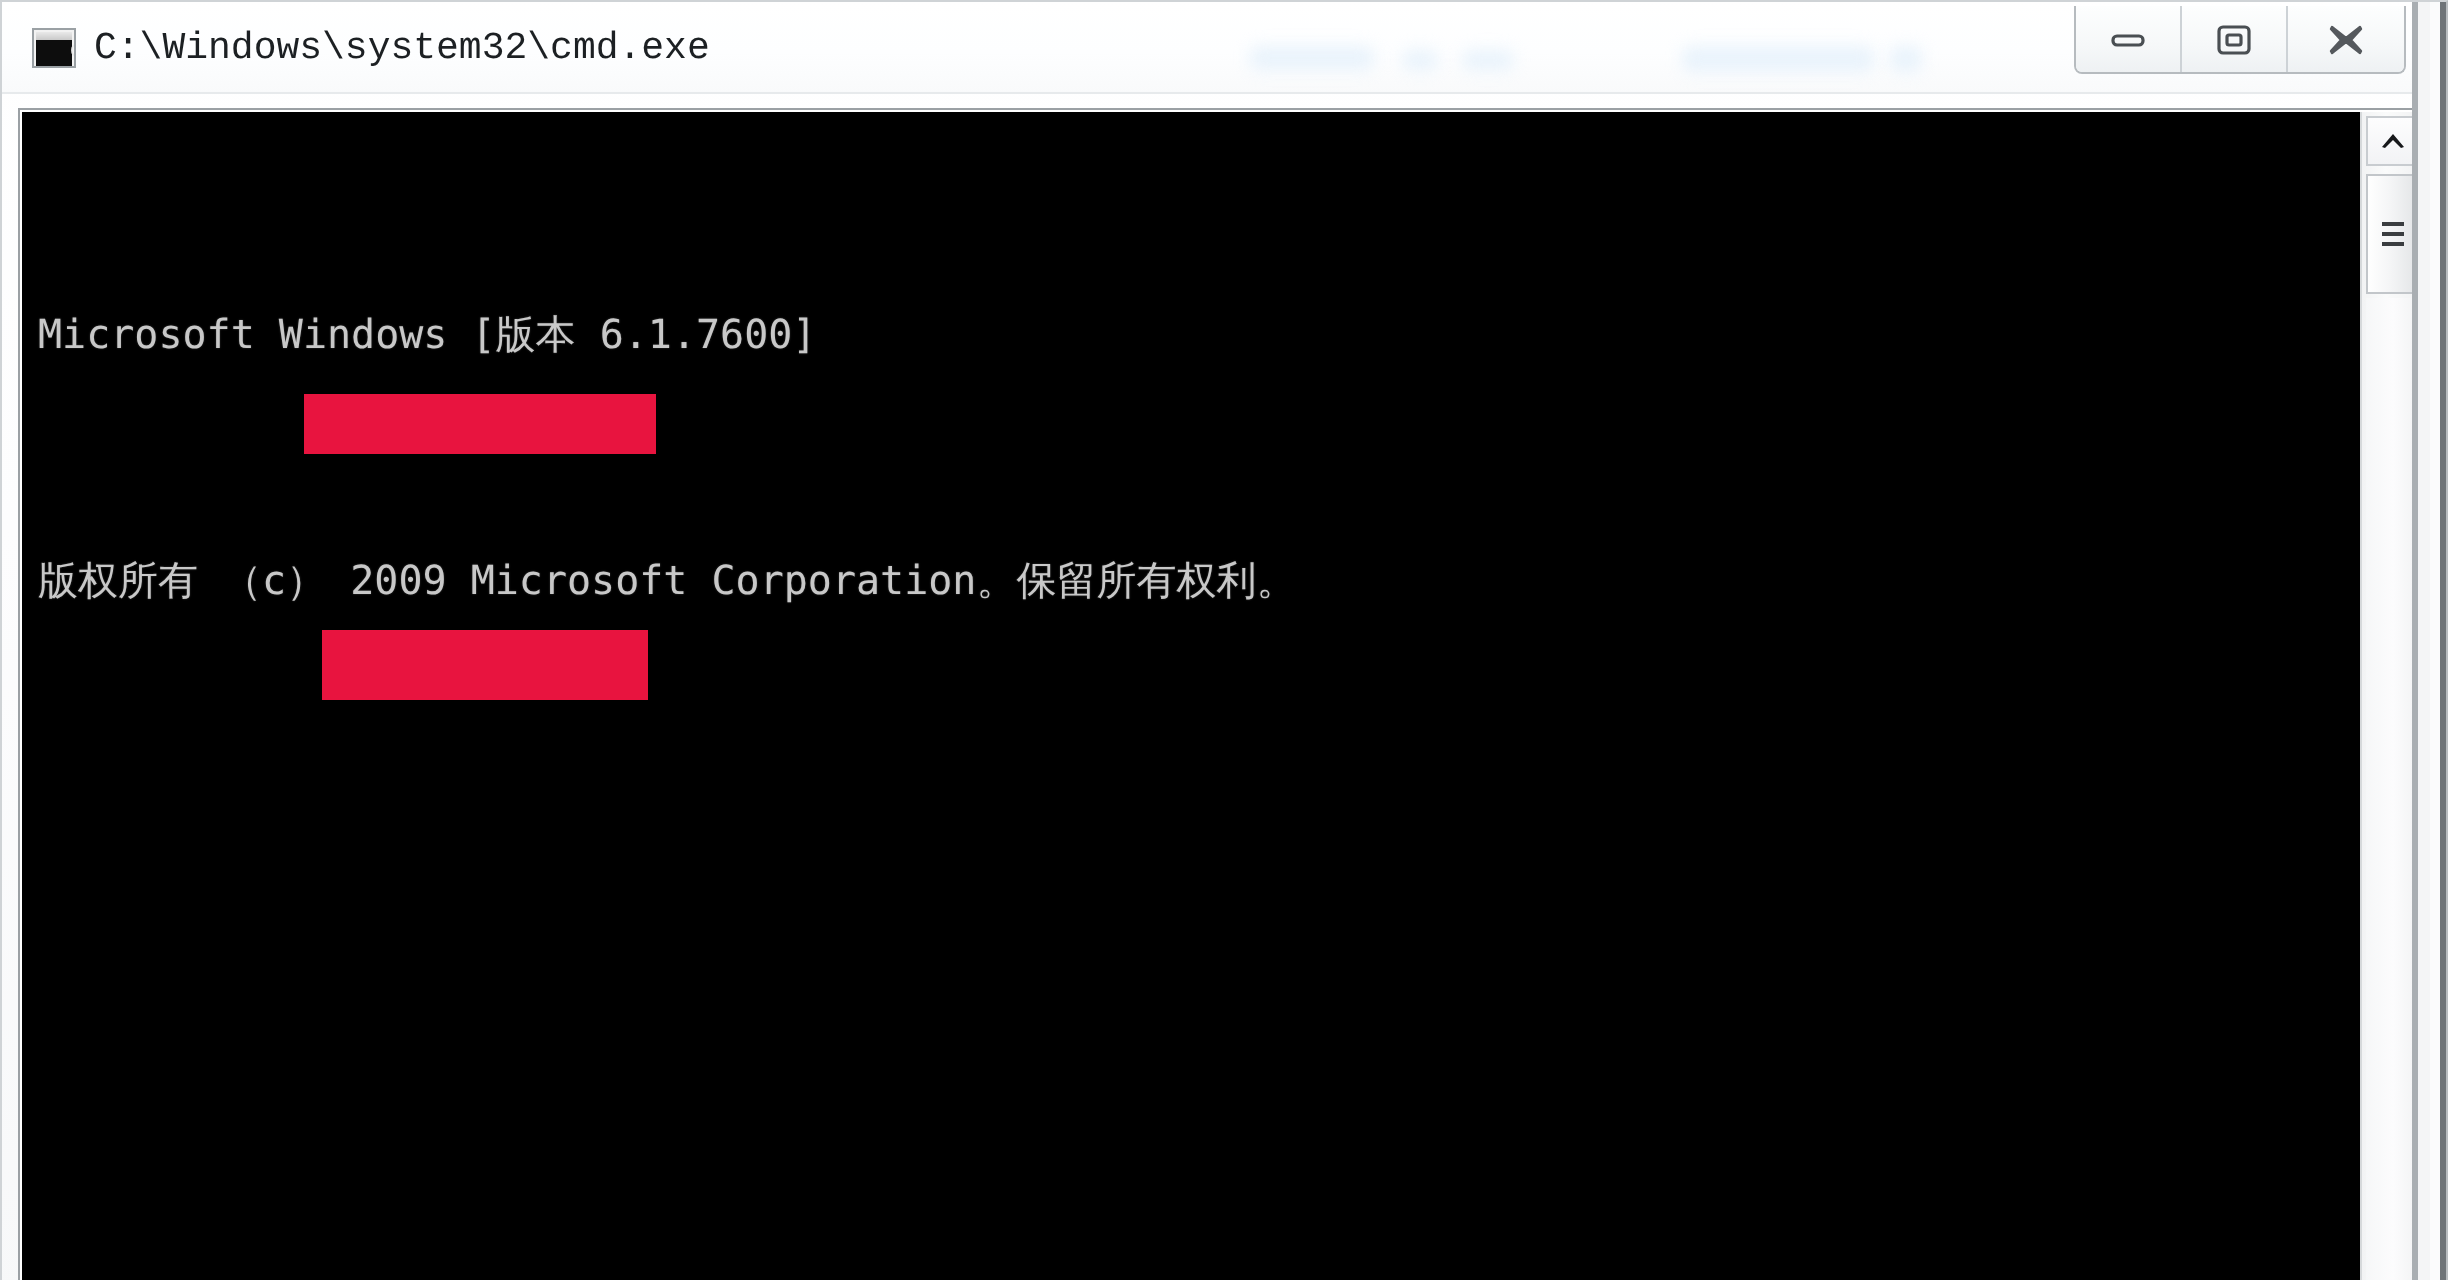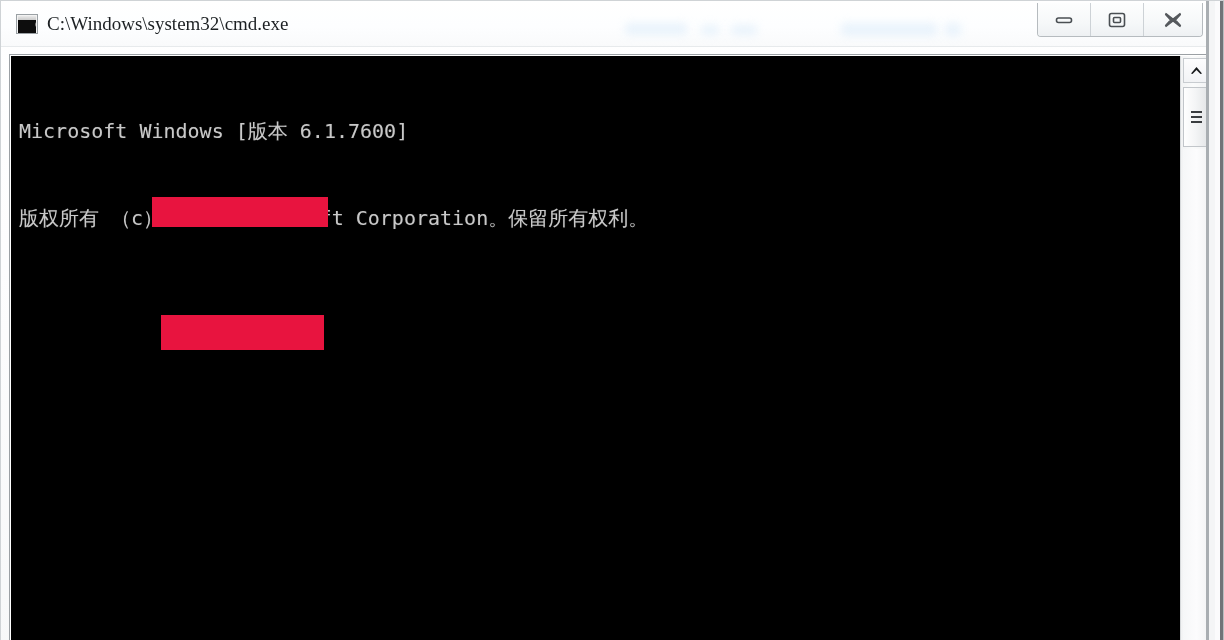--- a/index.html
+++ b/index.html
@@ -88,21 +88,21 @@
     padding-left: 16px;
   }
 
   .title-text {
     position: absolute;
     left: 46px;
     top: 10px;
     height: 26px;
     line-height: 26px;
     color: #1c2023;
-    font-family: Liberation Serif, serif;
+    font-family: Liberation Mono, monospace;
     font-size: 19px;
     white-space: nowrap;
   }
 
   
   .watermark {
     position: absolute;
     background: #e3f0fb;
     filter: blur(4px);
     opacity: 0.75;
@@ -164,21 +164,21 @@
     position: absolute;
     left: 8px;
     top: 3px;
     color: #c8c8c8;
     font-family: "DejaVu Sans Mono", monospace;
     font-size: 20px;
     line-height: 29px;
     white-space: pre;
     text-shadow: 0 0 1px rgba(255,255,255,0.25);
   }
-  .console-line { height: 29px; }
+  .console-line { height: 29px; margin-top: 36px; }
   .blank { color: transparent; }
 
   
   .redact {
     position: absolute;
     background: #e8143f;
   }
   .redact-1 { left: 141px; top: 141px; width: 176px; height: 30px; }
   .redact-2 { left: 150px; top: 259px; width: 163px; height: 35px; }
 

